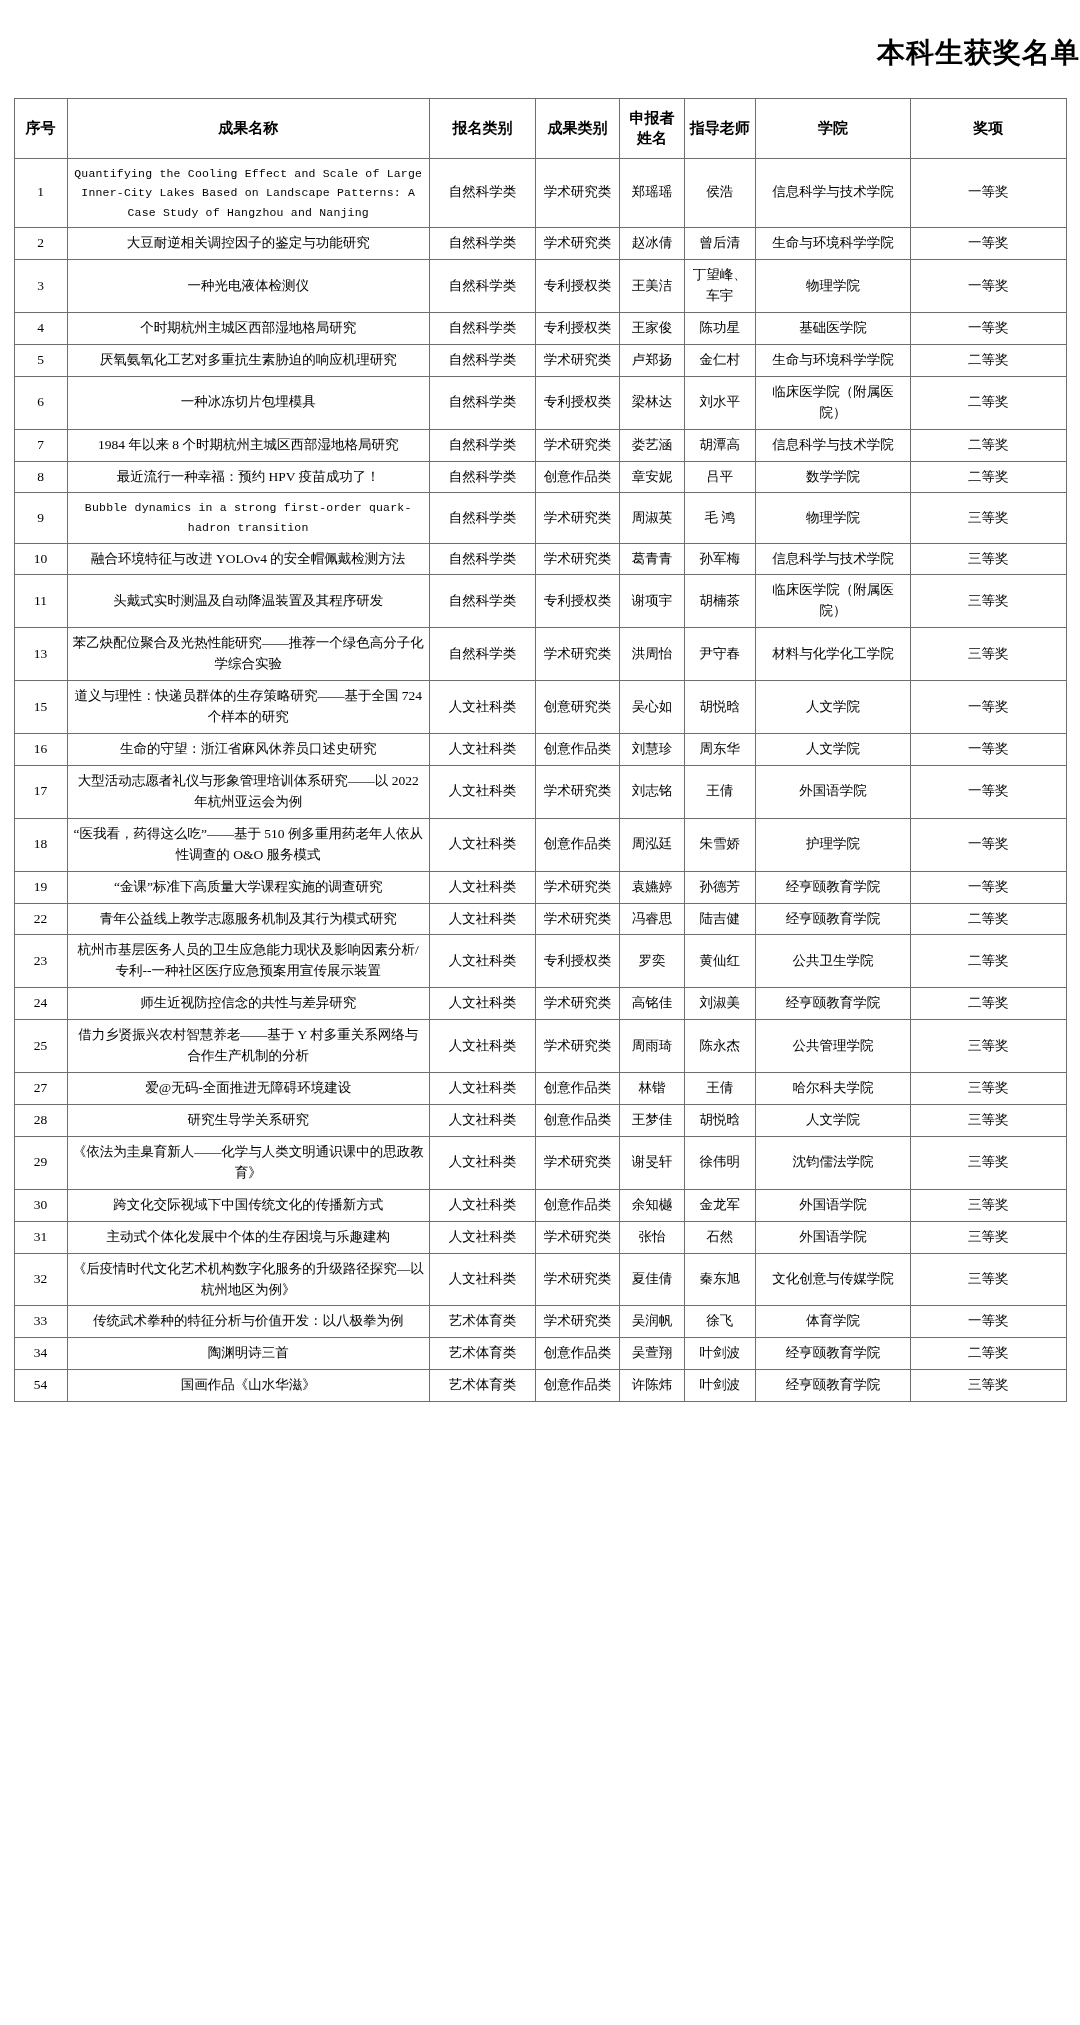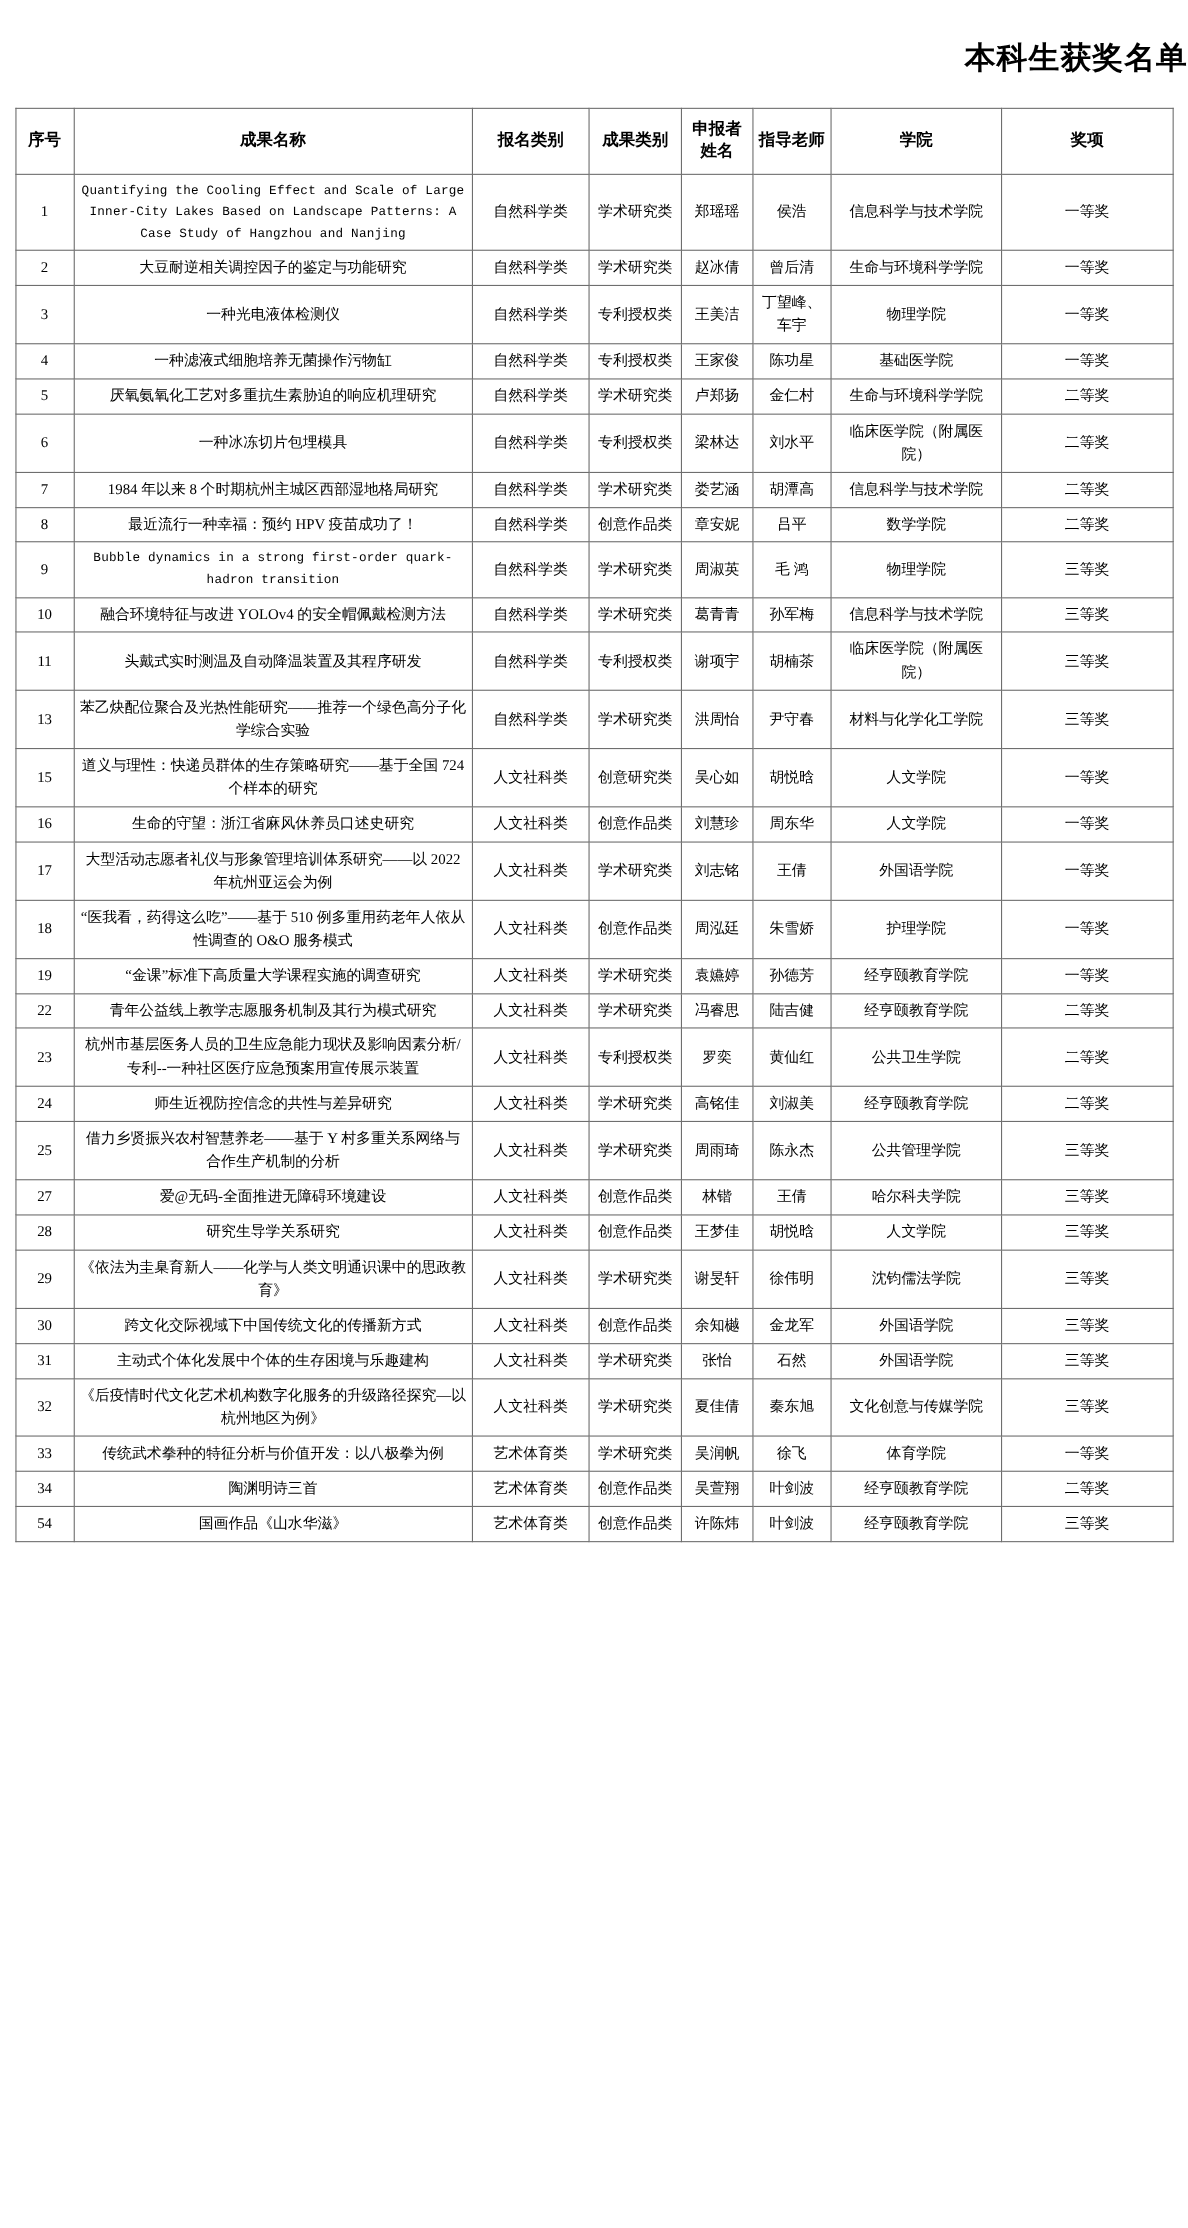--- a/index.html
+++ b/index.html
@@ -135,21 +135,21 @@
           <td class="title">一种光电液体检测仪</td>
           <td class="apply">自然科学类</td>
           <td class="result">专利授权类</td>
           <td class="person">王美洁</td>
           <td class="mentor">丁望峰、车宇</td>
           <td class="college">物理学院</td>
           <td class="award">一等奖</td>
         </tr>
         <tr>
           <td class="seq">4</td>
-          <td class="title">一种滤液式细胞培养无菌操作污物缸</td>
+          <td class="title">个时期杭州主城区西部湿地格局研究</td>
           <td class="apply">自然科学类</td>
           <td class="result">专利授权类</td>
           <td class="person">王家俊</td>
           <td class="mentor">陈功星</td>
           <td class="college">基础医学院</td>
           <td class="award">一等奖</td>
         </tr>
         <tr>
           <td class="seq">5</td>
           <td class="title">厌氧氨氧化工艺对多重抗生素胁迫的响应机理研究</td>

